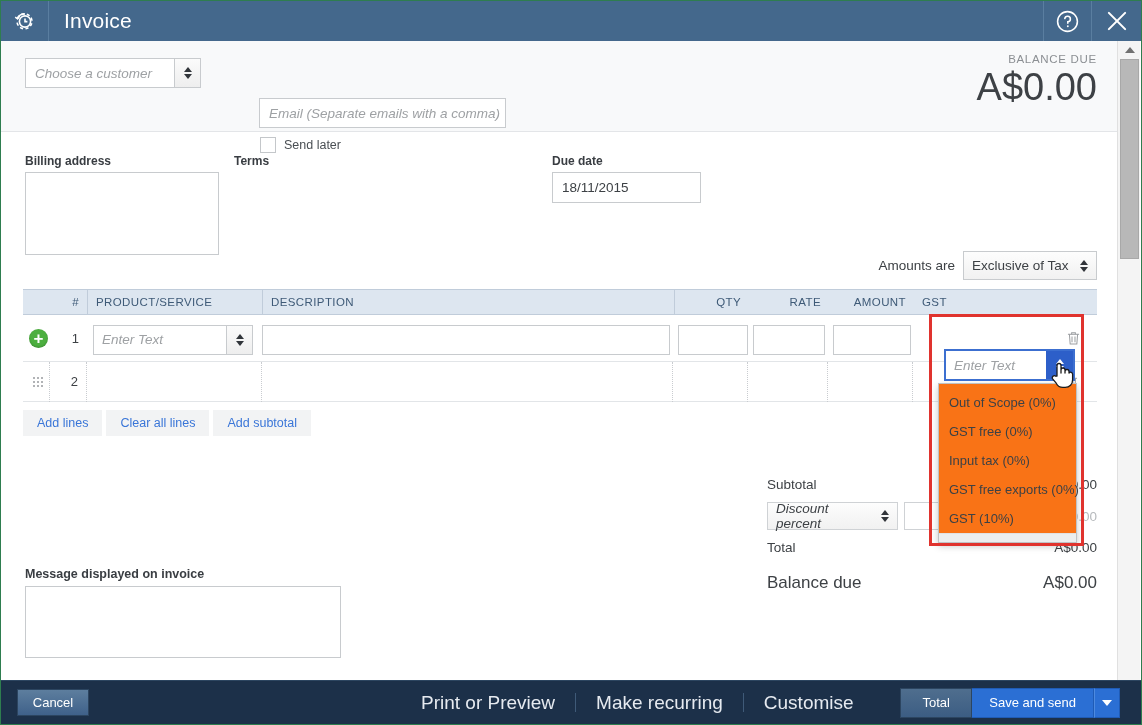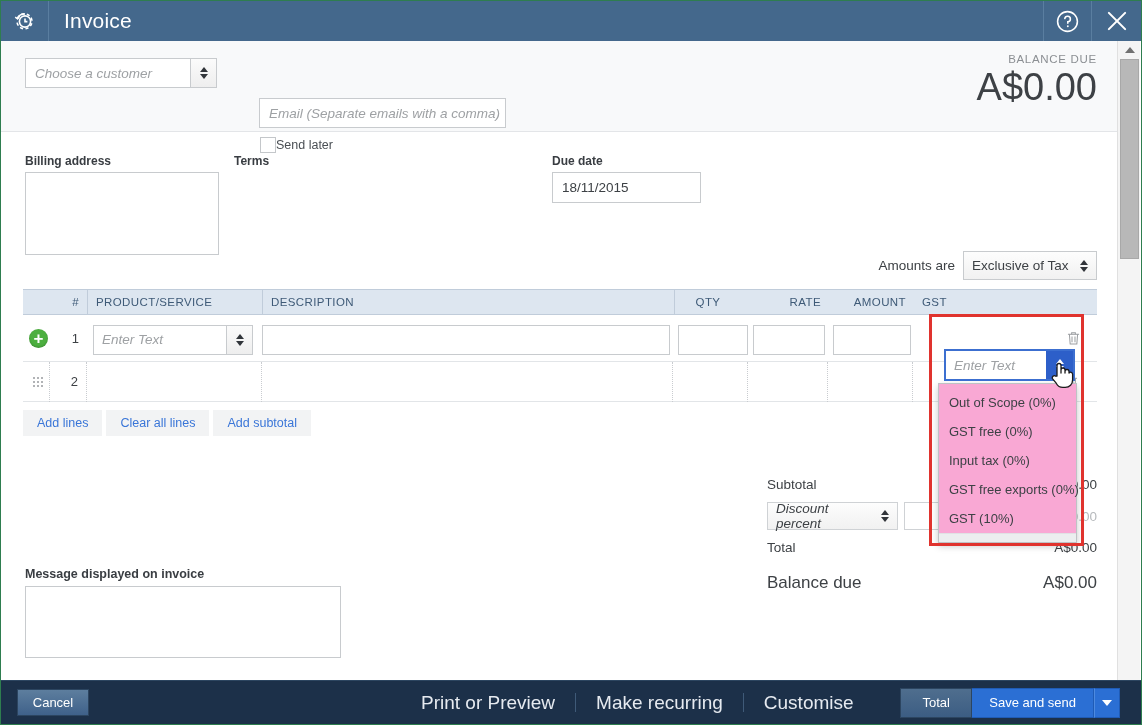--- a/index.html
+++ b/index.html
@@ -55,21 +55,21 @@
 
   
   .top-area {
     position: relative;
     height: 91px;
     background: #f8f9fa;
     border-bottom: 1px solid #e3e5e8;
   }
   .cust-select {
     position: absolute; left: 24px; top: 17px;
-    width: 192px; height: 30px;
+    width: 176px; height: 30px;
     border: 1px solid #c8cbce;
     background: #fff;
     display: flex; align-items: center;
   }
   .cust-select .txt {
     flex: 1; padding-left: 9px;
     font-size: 13.5px; color: #9ea1a4; font-style: italic;
   }
   .spin-btn {
     width: 26px; height: 28px;
@@ -93,21 +93,21 @@
     position: absolute; left: 258px; top: 57px;
     width: 247px; height: 30px;
     border: 1px solid #c8cbce; background: #fff;
     display: flex; align-items: center;
     padding-left: 9px;
     font-size: 13.5px; color: #9ea1a4; font-style: italic;
     top: 57px;
   }
   .sendlater {
     position: absolute; left: 259px; top: 96px;
-    display: flex; align-items: center; 
+    display: flex; align-items: center; gap: 8px;
   }
   .sendlater .box {
     width: 16px; height: 16px;
     border: 1px solid #c4c7ca; background: #fff;
     cursor: pointer;
   }
   .sendlater .lbl { font-size: 12.5px; color: #4a4f54; }
   .bal-wrap {
     position: absolute; right: 22px; top: 12px;
     text-align: right;
@@ -176,21 +176,21 @@
     background: #dde6f0;
     border-top: 1px solid #c0ccda;
     border-bottom: 1px solid #c0ccda;
     align-items: center;
     font-size: 11.5px; color: #3e5a77; letter-spacing: .4px;
   }
   .c-grip  { width: 26px; }
   .c-num   { width: 38px; text-align: right; padding-right: 8px; }
   .c-prod  { width: 175px; padding-left: 8px; border-left: 1px solid #c0ccda; height: 26px; line-height: 26px;}
   .c-desc  { width: 412px; padding-left: 8px; border-left: 1px solid #c0ccda; height: 26px; line-height: 26px;}
-  .c-qty   { width: 75px; text-align: center; padding-right: 8px; border-left: 1px solid #c0ccda; height: 26px; line-height: 26px;}
+  .c-qty   { width: 75px; text-align: right; padding-right: 8px; border-left: 1px solid #c0ccda; height: 26px; line-height: 26px;}
   .c-rate  { width: 80px; text-align: right; padding-right: 8px; height: 26px; line-height: 26px;}
   .c-amt   { width: 85px; text-align: right; padding-right: 8px; height: 26px; line-height: 26px;}
   .c-gst   { width: 145px; padding-left: 8px; height: 26px; line-height: 26px;}
   .c-del   { width: 28px; }
 
   .row1 {
     display: flex; align-items: center;
     height: 47px;
     border-bottom: 1px solid #e2e5e8;
     background: #fff;
@@ -408,21 +408,21 @@
     background: #2d5fc9;
     display: flex; align-items: center; justify-content: center;
     cursor: pointer;
   }
   .gst-spin .ar-up { border-bottom-color: #fff; }
   .gst-spin .ar-dn { border-top-color: #fff; }
   .gst-menu {
     position: absolute;
     left: 937px; top: 382px;
     width: 139px;
-    background: #f9a8d4;
+    background: #f97316;
     border: 1px solid #bfc2c5;
     box-shadow: 0 3px 7px rgba(0,0,0,.22);
     z-index: 54;
     padding: 4px 0 0 0;
   }
   .gst-item {
     font-size: 13px; color: #3d4145;
     padding: 7px 0 7px 10px;
     cursor: pointer;
     white-space: nowrap;

